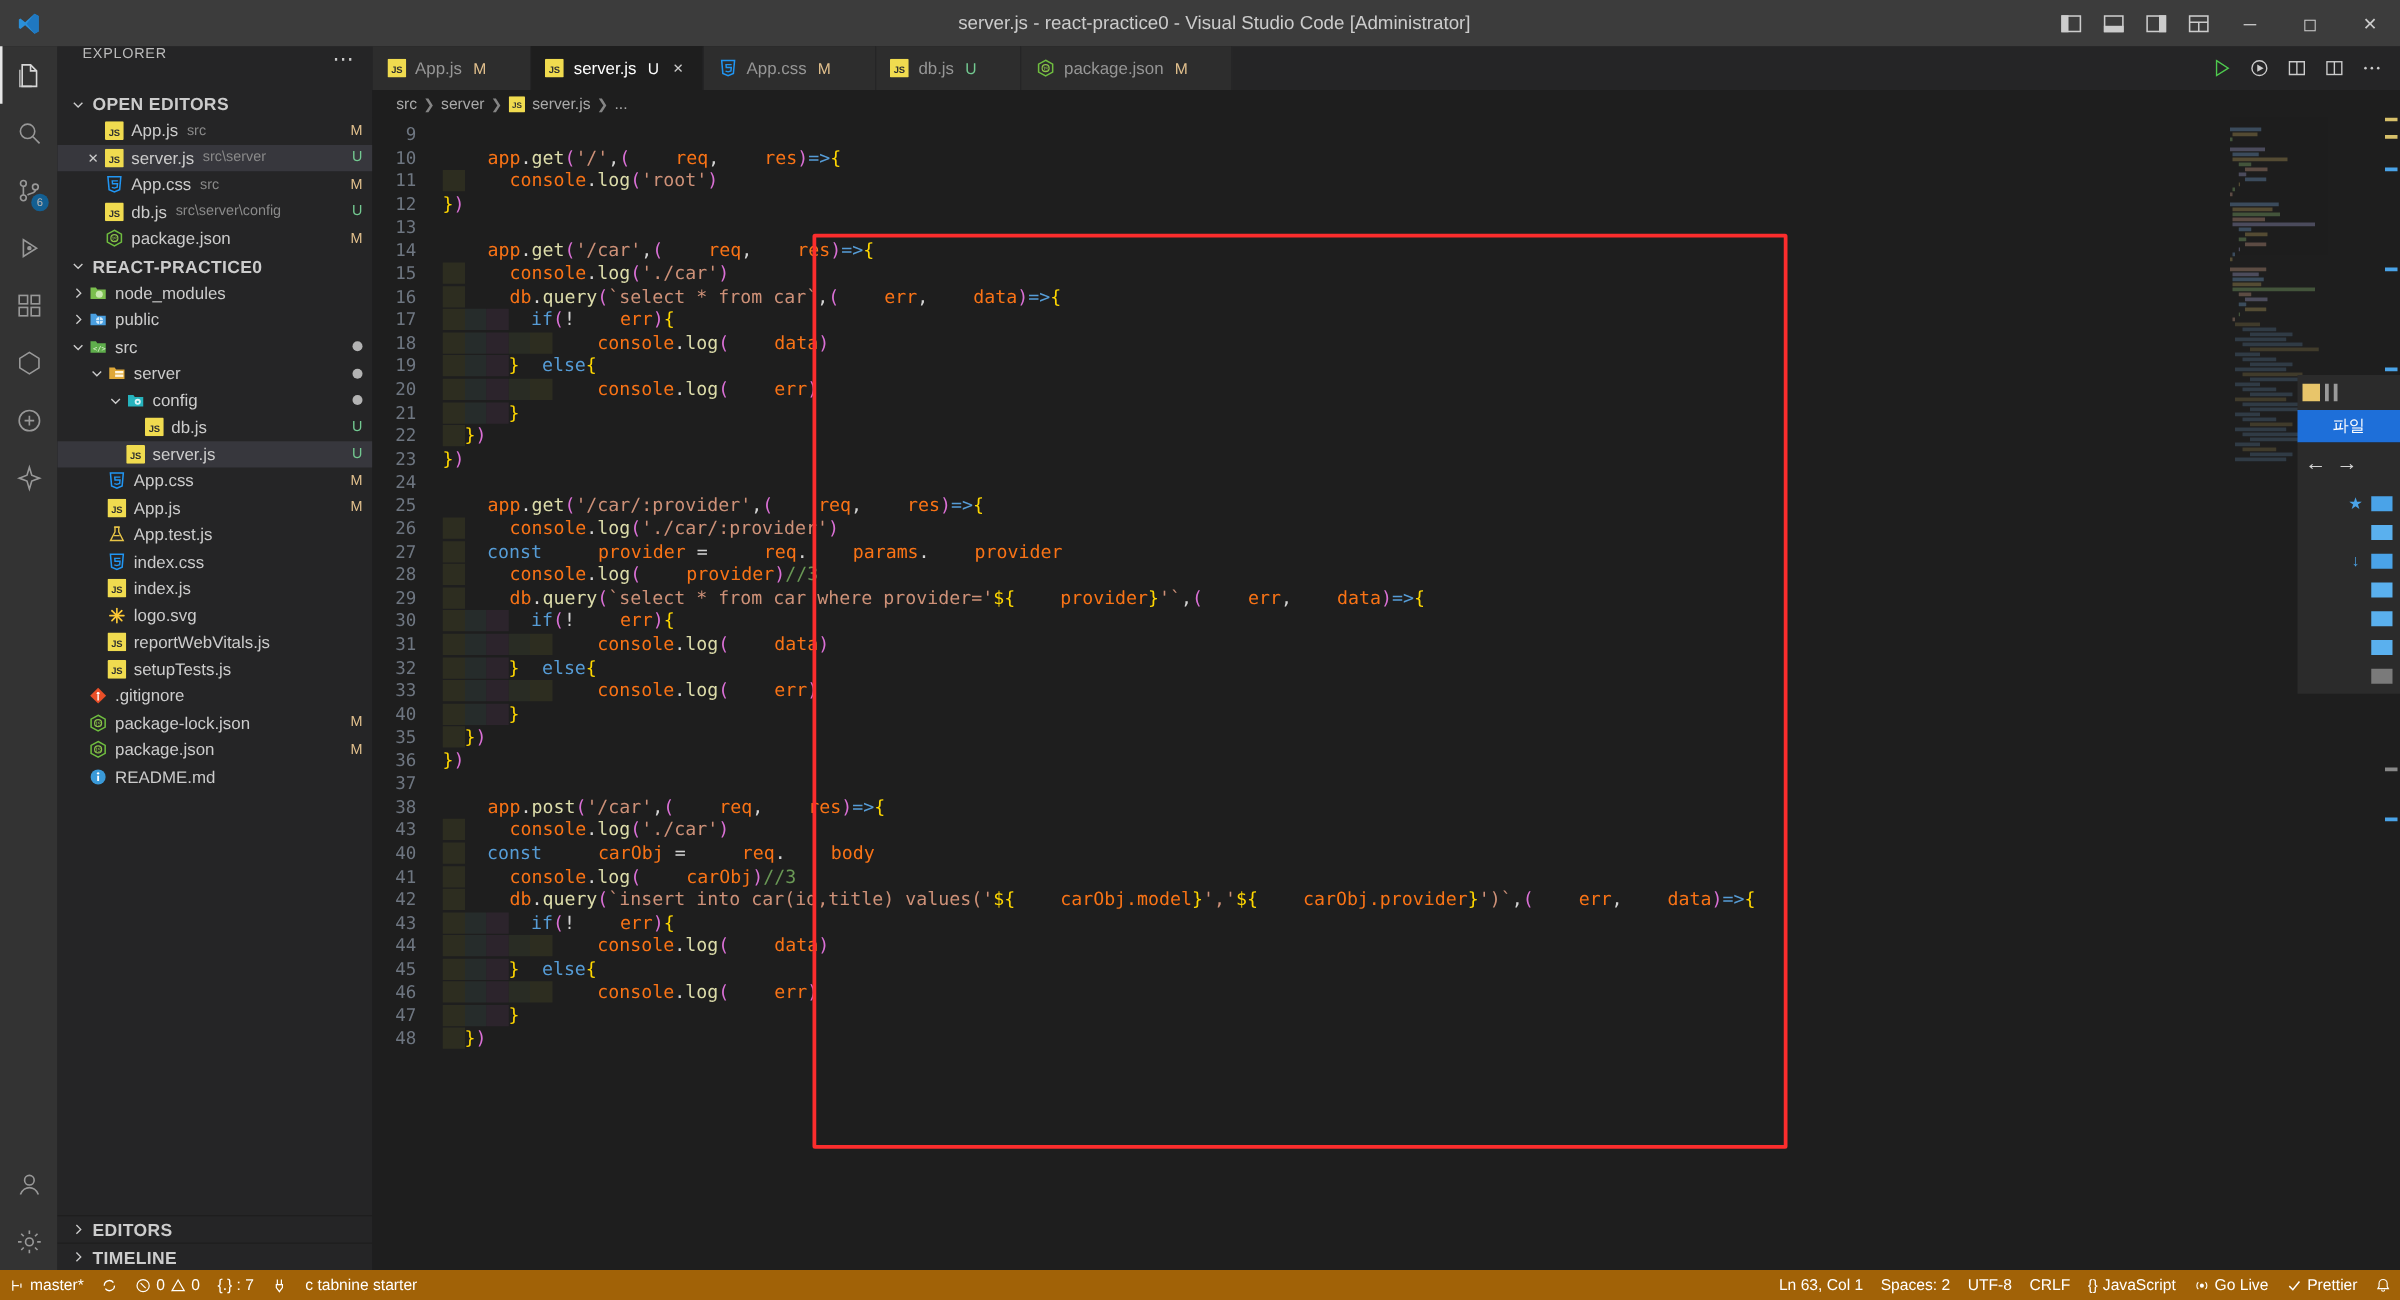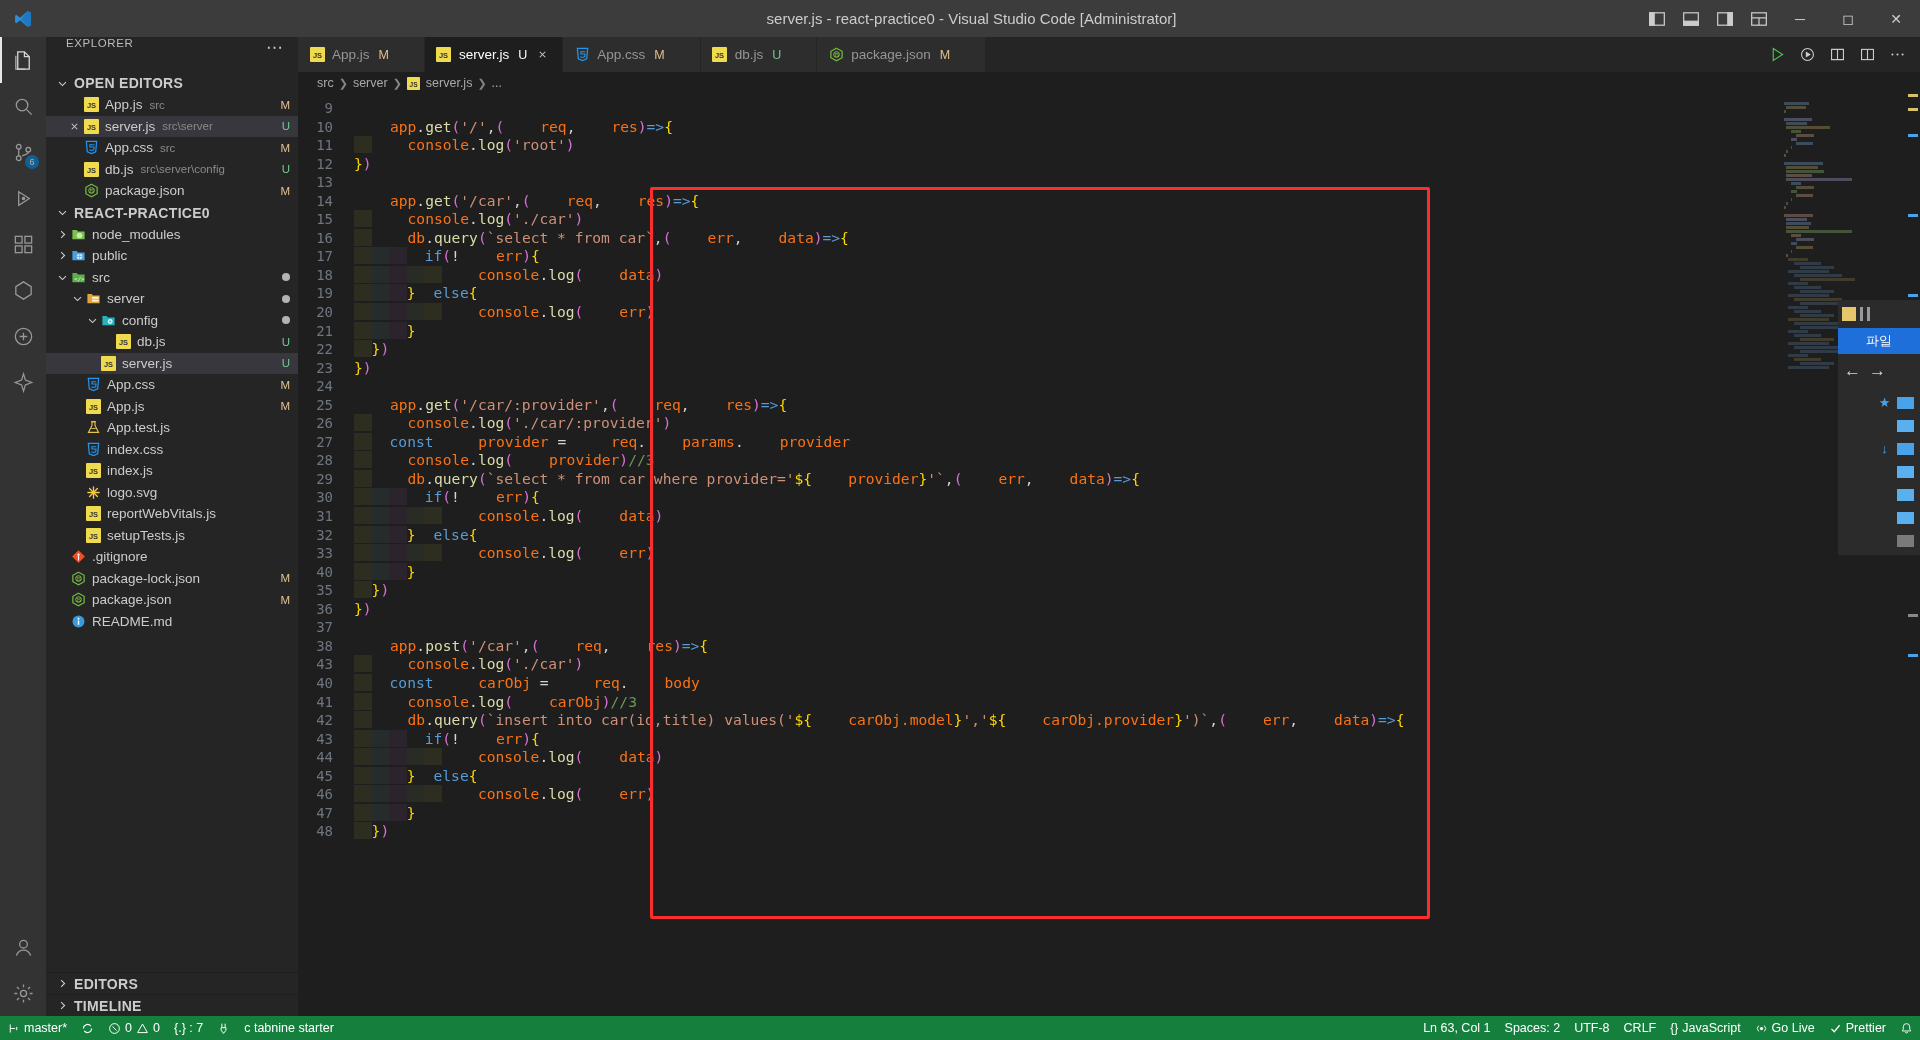--- a/index.html
+++ b/index.html
@@ -183,21 +183,21 @@
     display:flex; align-items:center; justify-content:center;
   }
   .rp-arrows { height:34px; background:#2b2b2b; display:flex; align-items:center; gap:8px; padding-left:6px; color:#d4d4d4; font-size:17px;}
   .rp-items { background:#2b2b2b; padding:6px 0; display:flex; flex-direction:column; gap:6px;}
   .rp-item { display:flex; align-items:center; justify-content:flex-end; gap:5px; padding-right:6px; height:17px;}
   .rp-ic { width:15px; height:15px; display:inline-flex; align-items:center; justify-content:center; font-size:13px;}
   .rp-chip { width:17px; height:12px; }
 
   
   .statusbar {
-    height: 24px; flex: 0 0 24px; background:#15803d; display:flex; align-items:center;
+    height: 24px; flex: 0 0 24px; background:#a16207; display:flex; align-items:center;
     color:#ffffff; font-size: 12.5px;
   }
   .sb-item { display:flex; align-items:center; gap:4px; padding: 0 7px; height:100%; cursor:pointer; white-space:nowrap;}
   .sb-item svg { width:13px; height:13px; fill:#fff; }
   .sb-right { margin-left:auto; display:flex; align-items:center; height:100%; }
 </style>
 </head>
 <body>
 
 <div class="app">

